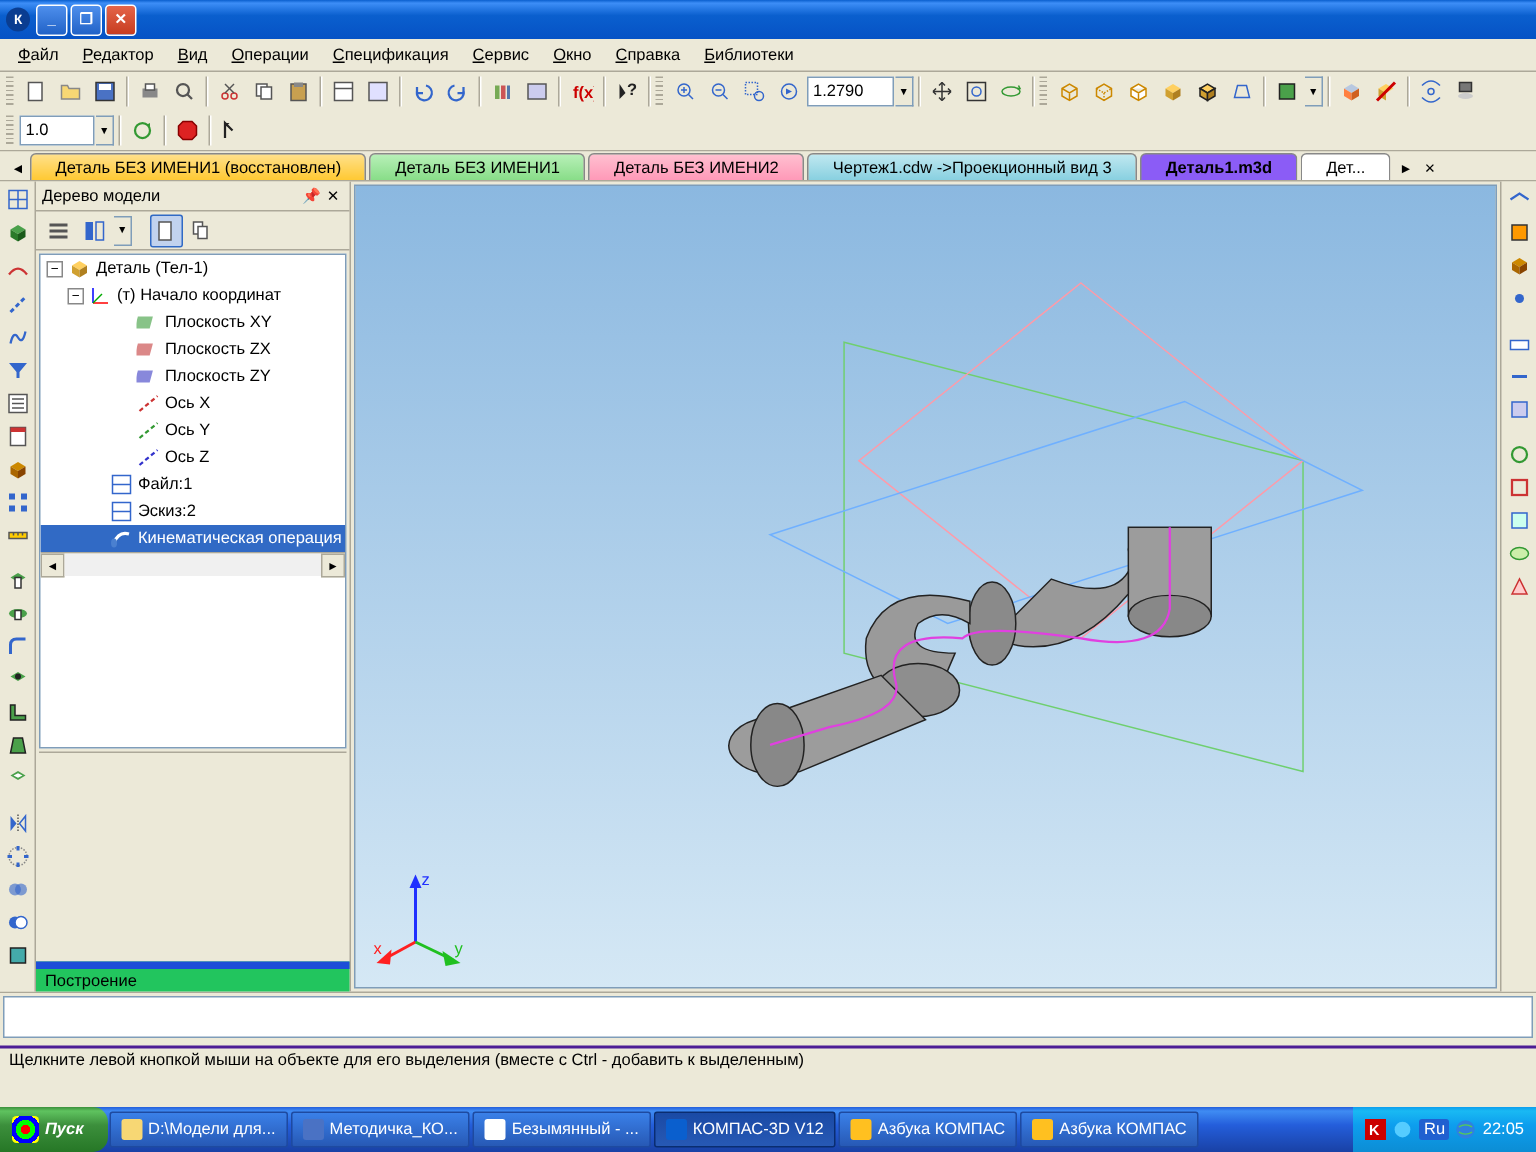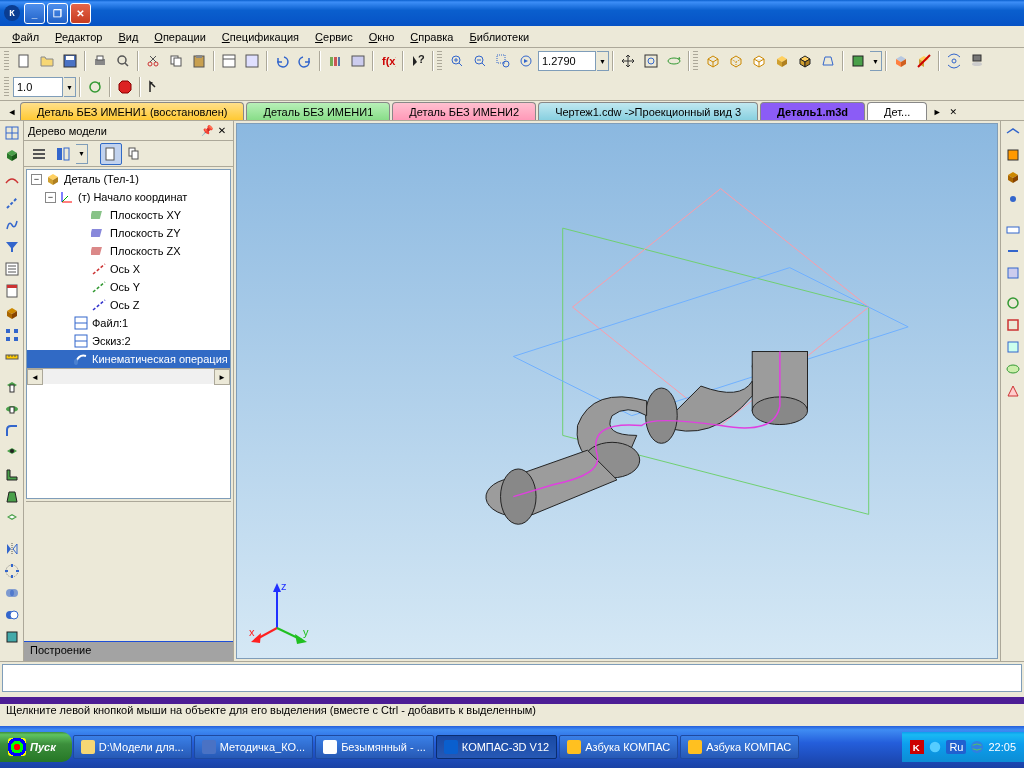--- a/index.html
+++ b/index.html
@@ -55,39 +55,39 @@
 .tree-node { display:flex; align-items:center; padding:1px 2px; white-space:nowrap; cursor:pointer; }
 .tree-node .exp { width:11px; height:11px; border:1px solid #888; display:flex; align-items:center; justify-content:center; font-size:9px; margin-right:3px; background:#fff; }
 .tree-node .noexp { width:11px; margin-right:3px; }
 .tree-node .ico { width:16px; height:16px; margin-right:3px; display:flex; align-items:center; justify-content:center; }
 .tree-node.sel { background:#316ac5; color:#fff; }
 .tree-node.d0 { padding-left:4px; }
 .tree-node.d1 { padding-left:18px; }
 .tree-node.d2 { padding-left:50px; }
 .tree-node.d1b { padding-left:32px; }
 .tree-lower { height:140px; background:#ece9d8; border-top:1px solid #aca899; margin:0 2px; }
-.tree-tab { height:20px; background:#a3a3a3; border-top:1px solid #1d4ed8; padding:2px 6px; }
+.tree-tab { height:20px; background:#22c55e; border-top:5px solid #1d4ed8; padding:2px 6px; }
 .tree-scroller.h { height:16px; background:#ece9d8; display:flex; border-top:1px solid #aca899;}
 .tree-scroller.h .sb-btn{width:16px;height:16px;background:#ece9d8;border:1px solid #aca899;display:flex;align-items:center;justify-content:center;font-size:8px;}
 .tree-scroller.h .sb-track{flex:1;background:#f0f0f0;}
 
 
 .viewport { flex:1; position:relative; background:linear-gradient(to bottom,#8bb8e0 0%,#d5e8f5 100%); border:1px solid #7f9db9; margin:2px; }
 .csys { position:absolute; left:10px; bottom:10px; }
 .right-vbar { width:24px; background:#ece9d8; border-left:1px solid #aca899; display:flex; flex-direction:column; align-items:center; padding-top:2px; gap:2px; }
 
 
 .bottom-bar { height:36px; background:#ece9d8; border-top:1px solid #aca899; padding:2px; }
 .bottom-inner { height:28px; background:#fff; border:1px solid #7f9db9; }
 
 
-.statusbar { height:18px; background:#ece9d8; border-top:7px solid #4c1d95; padding:2px 6px; font-size:10px; display:flex; align-items:center; }
-
-
-.taskbar { position:absolute; bottom:0; left:0; right:0; height:42px; background:linear-gradient(to bottom,#245edb 0%,#3f8cf3 9%,#245edb 40%,#1941a5 100%); display:flex; align-items:center;justify-content:space-between; }
+.statusbar { height:18px; background:#ece9d8; border-top:2px solid #4c1d95; padding:2px 6px; font-size:10px; display:flex; align-items:center; }
+
+
+.taskbar { position:absolute; bottom:0; left:0; right:0; height:30px; background:linear-gradient(to bottom,#245edb 0%,#3f8cf3 9%,#245edb 40%,#1941a5 100%); display:flex; align-items:center;justify-content:space-between; }
 .start-btn { height:30px; padding:0 16px 0 8px; background:linear-gradient(to bottom,#3c8f3c 0%,#5fc35f 9%,#3c8f3c 40%,#267726 100%); color:#fff; font-weight:bold; font-style:italic; display:flex; align-items:center; border-radius:0 10px 10px 0; cursor:pointer; gap:4px; font-size:13px;}
 .start-btn .sicon { width:18px;height:18px;background:radial-gradient(circle,#f00 0 25%,#0f0 25% 50%,#00f 50% 75%,#ff0 75%);border-radius:3px; }
 .task-item { height:24px; margin:0 1px; padding:0 7px; background:linear-gradient(to bottom,#3a80e8,#2759b5); border:1px solid #1e4aa0; border-radius:2px; color:#fff; display:flex; align-items:center; gap:4px; cursor:pointer; font-size:10px; max-width:140px; overflow:hidden; white-space:nowrap; }
 .task-item.active { background:linear-gradient(to bottom,#1a4aa5,#2759b5); border-color:#0a2d70; }
 .task-item .tico { width:14px; height:14px; background:#fff; border-radius:2px; flex-shrink:0; }
 .tray { margin-left:auto; height:30px; background:linear-gradient(to bottom,#0d9eee 0%,#19b9f3 9%,#0d9eee 40%,#0c8dd4 100%); display:flex; align-items:center; padding:0 8px; gap:4px; color:#fff; font-size:10px; }
 .tray .tico { width:14px; height:14px; }
 </style>
 </head>
 <body>
@@ -605,33 +605,33 @@
             <svg width="16" height="16">
               <rect x="2" y="4" width="10" height="8" fill="#5a5" opacity="0.7" transform="skewX(-15)"></rect>
             </svg>
           </span>
           <span>Плоскость XY</span>
         </div>
       <div class="tree-node d2">
           <span class="noexp"></span>
           <span class="ico">
             <svg width="16" height="16">
-              <rect x="2" y="4" width="10" height="8" fill="#55c" opacity="0.7" transform="skewX(-15)"></rect>
-            </svg>
-          </span>
-          <span>Плоскость ZY</span>
+              <rect x="2" y="4" width="10" height="8" fill="#c55" opacity="0.7" transform="skewX(-15)"></rect>
+            </svg>
+          </span>
+          <span>Плоскость ZX</span>
         </div>
       <div class="tree-node d2">
           <span class="noexp"></span>
           <span class="ico">
             <svg width="16" height="16">
-              <rect x="2" y="4" width="10" height="8" fill="#c55" opacity="0.7" transform="skewX(-15)"></rect>
-            </svg>
-          </span>
-          <span>Плоскость ZX</span>
+              <rect x="2" y="4" width="10" height="8" fill="#55c" opacity="0.7" transform="skewX(-15)"></rect>
+            </svg>
+          </span>
+          <span>Плоскость ZY</span>
         </div>
       <div class="tree-node d2">
           <span class="noexp"></span>
           <span class="ico">
             <svg width="16" height="16">
               <line x1="2" y1="13" x2="14" y2="3" stroke="#c33" stroke-width="1.5" stroke-dasharray="3 2"></line>
             </svg>
           </span>
           <span>Ось X</span>
         </div>

